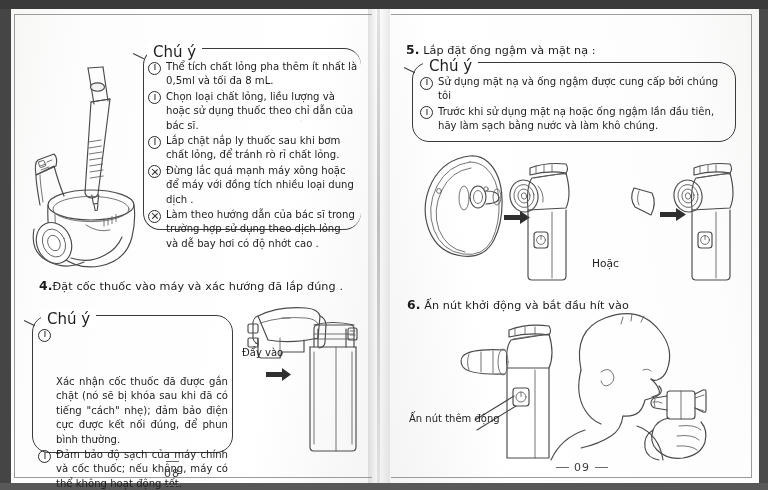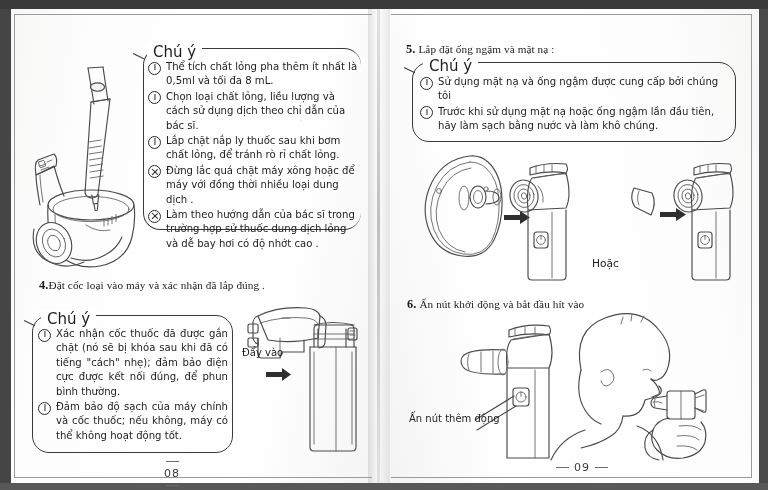--- a/index.html
+++ b/index.html
@@ -35,21 +35,20 @@
 
   
   .page-border{position:absolute;border:1px solid #9a9a9a;}
   #lp-border{left:14px;top:14px;width:357px;height:462px;border-right:none;}
   #rp-border{left:391px;top:14px;width:360px;height:462px;border-left:none;}
 
   
   .heading{
     position:absolute;font-size:11.2px;color:#1b1b1b;letter-spacing:.1px;
     white-space:nowrap;
-    font-family:Liberation Serif, serif;
   }
   .heading b{font-weight:700;font-size:12.4px;}
 
   
   .note{
     position:absolute;
     border:1.3px solid #3a3a3a;
     border-radius:17px;
     background:transparent;
   }
@@ -161,48 +160,48 @@
   <div class="note-nick" style="left:133px;top:53px;"></div>
   <div class="note-title" style="left:147px;top:43px;">Chú ý</div>
 
   <div class="note-body" style="left:148px;top:60px;width:210px;">
     <div class="bullet-row">
       <div class="bullet excl"></div>
       <div class="bullet-text" style="width:192px;">Thể tích chất lỏng pha thêm ít nhất là 0,5ml và tối đa 8 mL.</div>
     </div>
     <div class="bullet-row">
       <div class="bullet excl"></div>
-      <div class="bullet-text" style="width:200px;">Chọn loại chất lỏng, liều lượng và cách sử dụng dịch theo chỉ dẫn của bác sĩ.</div>
+      <div class="bullet-text" style="width:200px;">Chọn loại chất lỏng, liều lượng và hoặc sử dụng thuốc theo chỉ dẫn của bác sĩ.</div>
     </div>
     <div class="bullet-row">
       <div class="bullet excl"></div>
       <div class="bullet-text" style="width:198px;">Lắp chặt nắp ly thuốc sau khi bơm chất lỏng, để tránh rò rỉ chất lỏng.</div>
     </div>
     <div class="bullet-row">
       <div class="bullet cross"></div>
-      <div class="bullet-text" style="width:192px;">Đừng lắc quá chặt máy xông hoặc để  máy với đồng thời nhiều loại dung dịch .</div>
+      <div class="bullet-text" style="width:192px;">Đừng lắc quá mạnh máy xông hoặc để  máy với đồng tích nhiều loại dung dịch .</div>
     </div>
     <div class="bullet-row">
       <div class="bullet cross"></div>
-      <div class="bullet-text" style="width:190px;">Làm theo hướng dẫn của bác sĩ trong trường hợp sử thuốc dung dịch lỏng và dễ bay hơi có độ nhớt cao .</div>
+      <div class="bullet-text" style="width:190px;">Làm theo hướng dẫn của bác sĩ trong trường hợp sử dụng theo dịch lỏng và dễ bay hơi có độ nhớt cao .</div>
     </div>
   </div>
 
   <div class="heading" style="left:39px;top:278px;">
-    <b>4.</b><span>Đặt cốc loại vào máy và xác nhận đã lắp đúng .</span>
+    <b>4.</b><span>Đặt cốc thuốc vào máy và xác hướng đã lắp đúng .</span>
   </div>
 
   <div class="note" id="note-left-bottom" style="left:32px;top:315px;width:199px;height:136px;"></div>
   <div class="note-nick" style="left:24px;top:320px;"></div>
   <div class="note-title" style="left:41px;top:310px;">Chú ý</div>
 
   <div class="note-body" style="left:38px;top:327px;width:190px;">
     <div class="bullet-row">
       <div class="bullet excl"></div>
-      <div class="bullet-text j" style="width:172px;">Xác nhận cốc thuốc đã được gắn chặt (nó sẽ bị khóa sau khi đã có tiếng "cách" nhẹ); đảm bảo điện cực được kết nối đúng, để phun bình thường.</div>
+      <div class="bullet-text j" style="width:172px;margin-top:48px;">Xác nhận cốc thuốc đã được gắn chặt (nó sẽ bị khóa sau khi đã có tiếng "cách" nhẹ); đảm bảo điện cực được kết nối đúng, để phun bình thường.</div>
     </div>
     <div class="bullet-row">
       <div class="bullet excl"></div>
       <div class="bullet-text j" style="width:172px;">Đảm bảo độ sạch của máy chính và cốc thuốc; nếu không, máy có thể không hoạt động tốt.</div>
     </div>
   </div>
 
   <div class="illus" style="left:252px;top:292px;">
     <svg width="115" height="160" viewBox="0 0 115 160">
 

